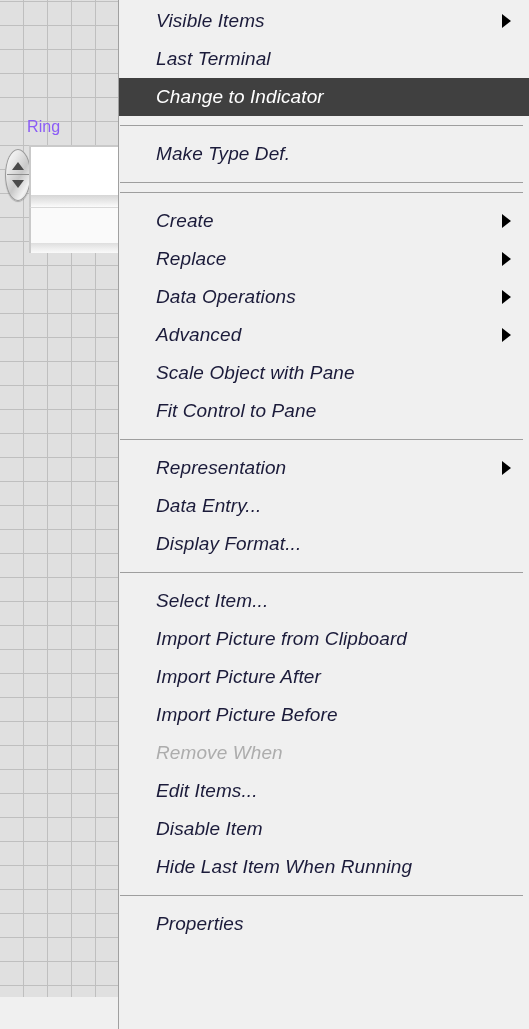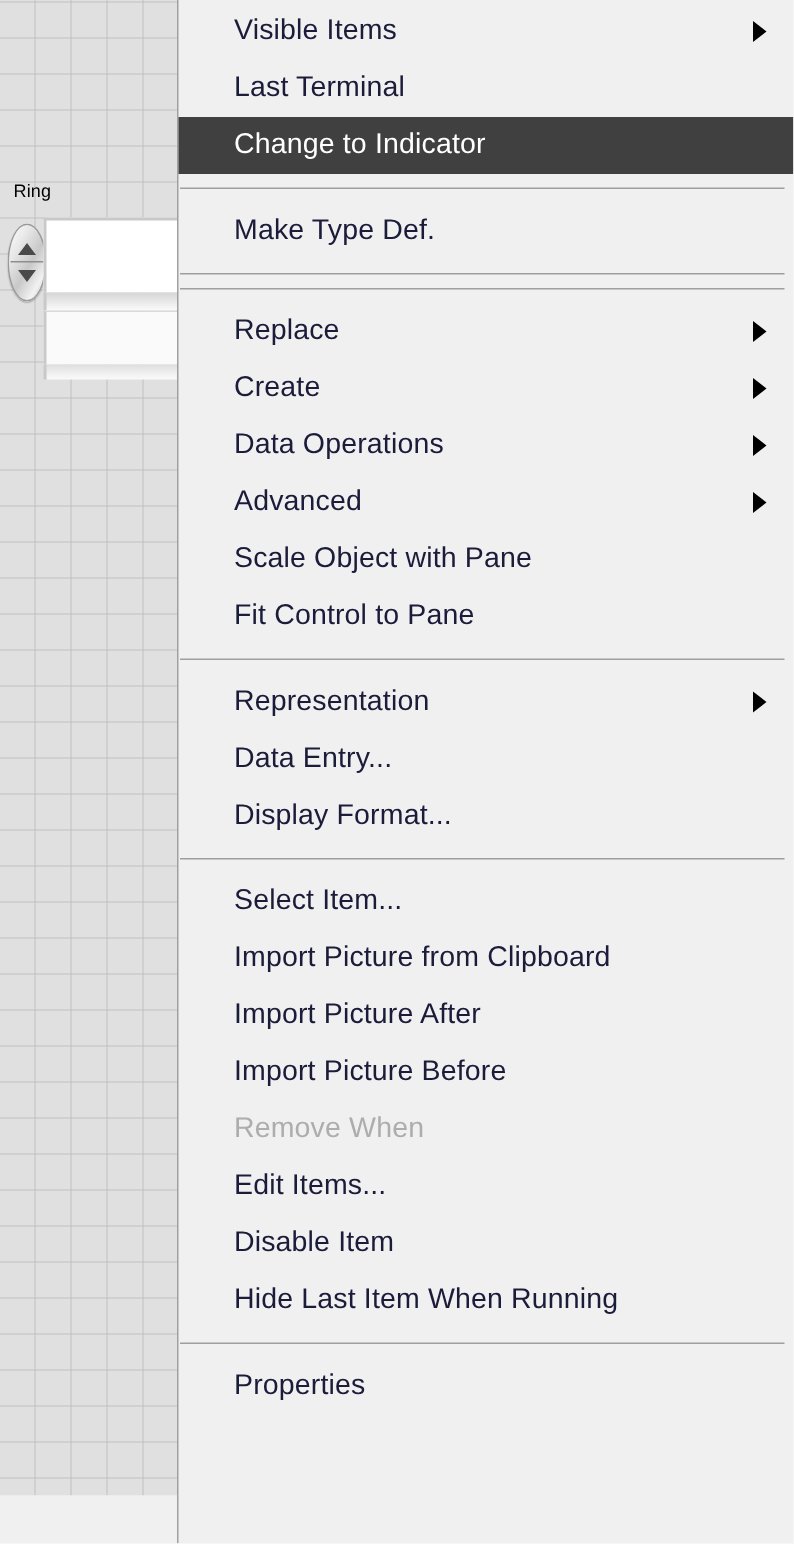--- a/index.html
+++ b/index.html
@@ -38,24 +38,24 @@
     position: absolute;
     left: 0; top: 997px;
     width: 119px;
     height: 32px;
     background: #f0f0f0;
   }
 
   
   #ring-label {
     position: absolute;
-    left: 9px;
+    left: 27px;
     top: 114px;
-    font-size: 12px;
-    color: #000000;
+    font-size: 16px;
+    color: #8b5cf6;
     line-height: 26px;
     white-space: nowrap;
     letter-spacing: 0.1px;
   }
 
   #ring-control {
     position: absolute;
     left: 5px;
     top: 145px;
     width: 114px;
@@ -163,20 +163,21 @@
     position: relative;
     height: 38px;
     line-height: 38px;
     padding-left: 37px;
     padding-right: 28px;
     font-size: 19px;
     color: #1b1b3a;
     white-space: nowrap;
     letter-spacing: .1px;
     cursor: default;
+    font-style: italic;
   }
   .menu-item.disabled {
     color: #adadad;
   }
   .menu-item.selected {
     background: #404040;
     color: #ffffff;
   }
   .menu-item .arrow {
     position: absolute;
@@ -222,22 +223,22 @@
         <div class="menu-item">Last Terminal</div>
         <div class="menu-item selected">Change to Indicator</div>
       </div>
       <div class="separator"></div>
       <div class="menu-section">
         <div class="menu-item">Make Type Def.</div>
       </div>
       <div class="separator"></div>
       <div class="separator"></div>
       <div class="menu-section">
+        <div class="menu-item">Create<span class="arrow"></span></div>
         <div class="menu-item">Replace<span class="arrow"></span></div>
-        <div class="menu-item">Create<span class="arrow"></span></div>
         <div class="menu-item">Data Operations<span class="arrow"></span></div>
         <div class="menu-item">Advanced<span class="arrow"></span></div>
         <div class="menu-item">Scale Object with Pane</div>
         <div class="menu-item">Fit Control to Pane</div>
       </div>
       <div class="separator"></div>
       <div class="menu-section">
         <div class="menu-item">Representation<span class="arrow"></span></div>
         <div class="menu-item">Data Entry...</div>
         <div class="menu-item">Display Format...</div>

